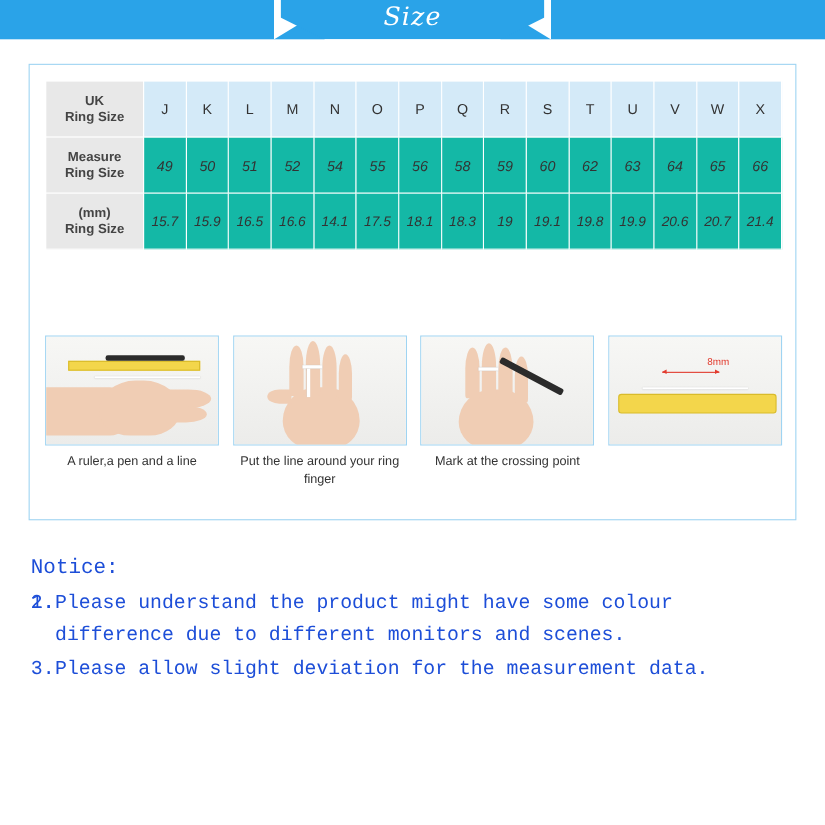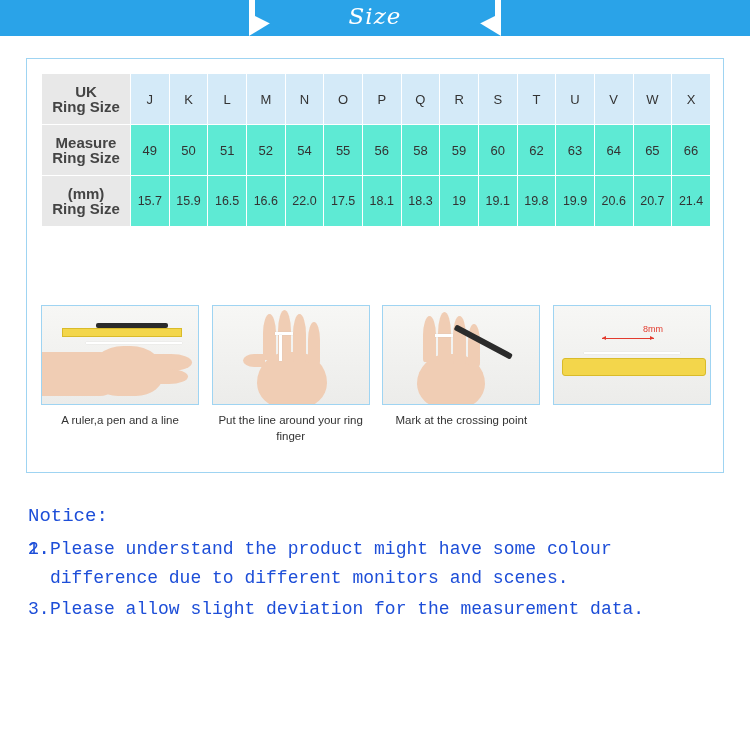--- a/index.html
+++ b/index.html
@@ -94,26 +94,26 @@
     text-align: center;
     font-size: 13px;
     color: #333;
     height: 50px;
     padding: 0;
   }
   .size-table .rowhead {
     width: 88px;
     background: #e8e8e8;
     font-weight: bold;
-    font-size: 15px;
+    font-size: 12px;
     line-height: 15px;
     color: #444;
   }
   .size-table tr.band-a td.cell { background: #d4eaf8; }
-  .size-table tr.band-b td.cell { background: #5eead4; }
+  .size-table tr.band-b td.cell { background: #14b8a6; font-style: italic; }
   .size-table td.cell { font-size: 13px; }
   .size-table tr.band-a td.cell.mm, .size-table tr.band-b td.cell.mm { font-size: 12.5px; }
 
   
   .steps {
     position: absolute;
     left: 14px;
     top: 246px;
     width: 670px;
     display: flex;
@@ -295,21 +295,21 @@
 
       <tr class="band-b">
         <td class="rowhead">
           <div>(mm)</div>
           <div>Ring Size</div>
         </td>
         <td class="cell mm">15.7</td>
         <td class="cell mm">15.9</td>
         <td class="cell mm">16.5</td>
         <td class="cell mm">16.6</td>
-        <td class="cell mm">22.0</td>
+        <td class="cell mm">14.1</td>
         <td class="cell mm">17.5</td>
         <td class="cell mm">18.1</td>
         <td class="cell mm">18.3</td>
         <td class="cell mm">19</td>
         <td class="cell mm">19.1</td>
         <td class="cell mm">19.8</td>
         <td class="cell mm">19.9</td>
         <td class="cell mm">20.6</td>
         <td class="cell mm">20.7</td>
         <td class="cell mm">21.4</td>

